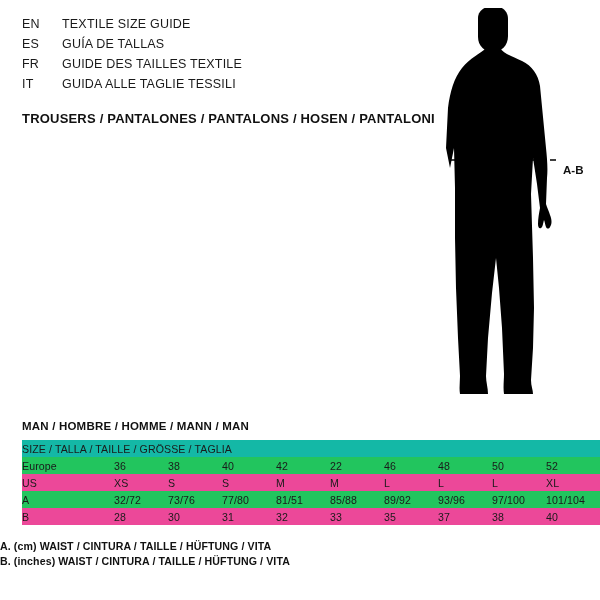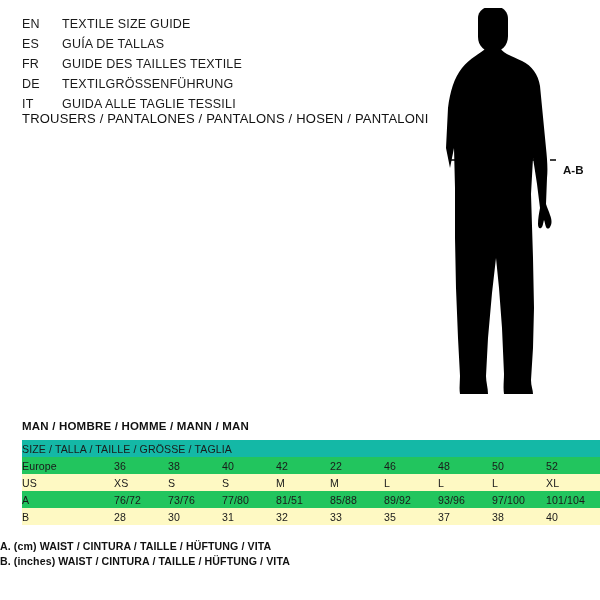--- a/index.html
+++ b/index.html
@@ -46,21 +46,21 @@
     letter-spacing: 0.2px;
     color: #1a1a1a;
     white-space: nowrap;
   }
 
   .product-title {
     position: absolute;
     left: 22px;
     top: 111px;
     font-size: 13px;
-    font-weight: normal;
+    font-weight: bold;
     letter-spacing: 0.2px;
     color: #111;
     white-space: nowrap;
   }
 
   
   .figure-wrap {
     position: absolute;
     left: 400px;
     top: 8px;
@@ -108,21 +108,21 @@
     height: 17px;
     vertical-align: middle;
     white-space: nowrap;
     letter-spacing: 0.1px;
   }
   tr.row-head td {
     background: #14b8a6;
     font-size: 10.6px;
   }
   tr.row-alt td {
-    background: #fef9c3;
+    background: #ec4899;
     margin-top: 6px;
   }
   tr.row-plain td {
     background: #22c55e;
   }
   td.c0 {
     width: 92px;
     padding-left: 2px;
   }
   td.cell {
@@ -151,24 +151,20 @@
       <span class="lang-code">EN</span>
       <span class="lang-text">TEXTILE SIZE GUIDE</span>
     </div>
     <div class="lang-row">
       <span class="lang-code">ES</span>
       <span class="lang-text">GUÍA DE TALLAS</span>
     </div>
     <div class="lang-row">
       <span class="lang-code">FR</span>
       <span class="lang-text">GUIDE DES TAILLES TEXTILE</span>
-    </div>
-    <div class="lang-row">
-      <span class="lang-code">DE</span>
-      <span class="lang-text">TEXTILGRÖSSENFÜHRUNG</span>
     </div>
     <div class="lang-row">
       <span class="lang-code">IT</span>
       <span class="lang-text">GUIDA ALLE TAGLIE TESSILI</span>
     </div>
   </div>
 
   <div class="product-title">TROUSERS / PANTALONES / PANTALONS / HOSEN / PANTALONI</div>
 
   <div class="figure-wrap">
@@ -265,21 +261,21 @@
           <td class="cell">M</td>
           <td class="cell">M</td>
           <td class="cell">L</td>
           <td class="cell">L</td>
           <td class="cell">L</td>
           <td class="cell">XL</td>
 
         </tr>
         <tr class="row-plain">
           <td class="c0">A</td>
-          <td class="cell">76/72</td>
+          <td class="cell">32/72</td>
           <td class="cell">73/76</td>
           <td class="cell">77/80</td>
           <td class="cell">81/51</td>
           <td class="cell">85/88</td>
           <td class="cell">89/92</td>
           <td class="cell">93/96</td>
           <td class="cell">97/100</td>
           <td class="cell">101/104</td>
 
         </tr>

